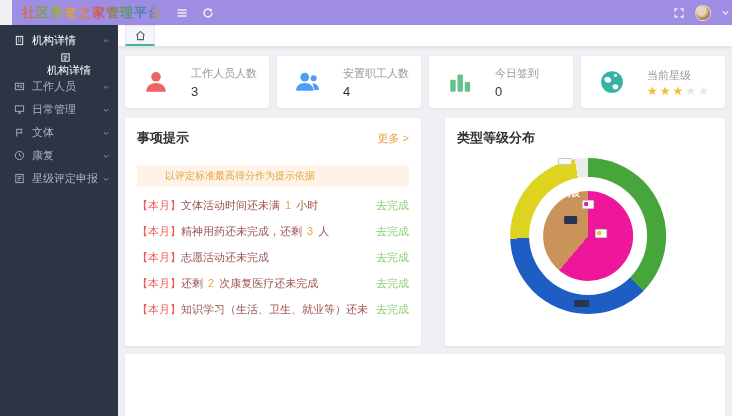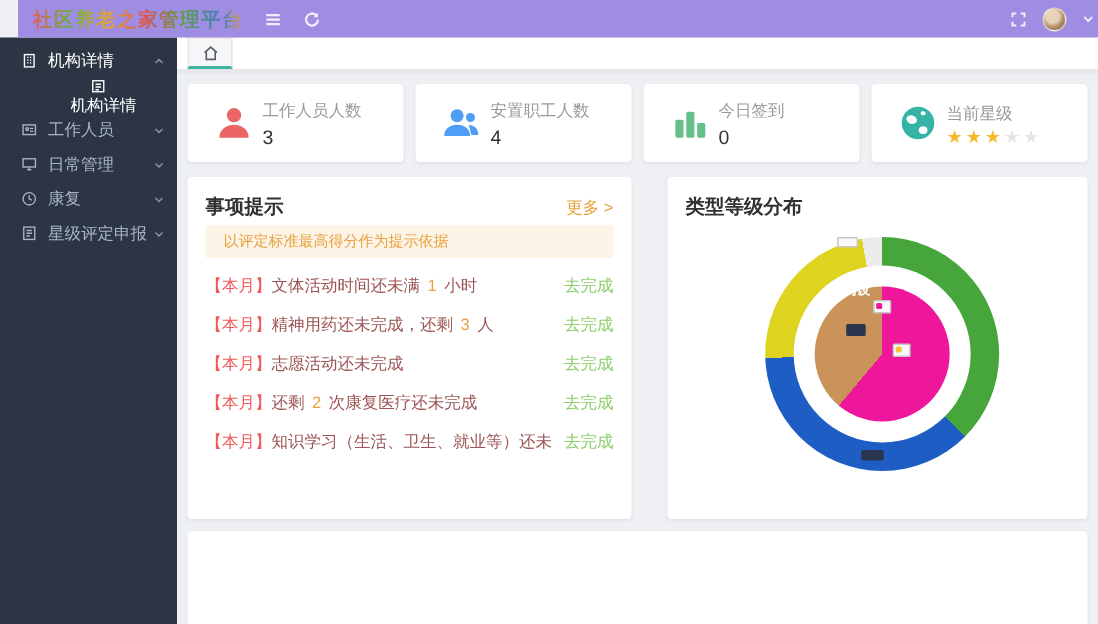--- a/index.html
+++ b/index.html
@@ -30,34 +30,34 @@
   .tabbar { height:22px; background:#fff; border-bottom:1px solid #e4e4e4; box-shadow:0 1px 3px rgba(0,0,0,.08); display:flex; align-items:flex-end; padding-left:7px; position:relative; z-index:10; }
   .tab { width:30px; height:21px; background:#f5f6f8; border:1px solid #e8e8e8; border-bottom:2px solid #40b3a3; display:flex; align-items:center; justify-content:center; cursor:pointer; }
   .tab svg { width:11px; height:11px; color:#5a5e66; }
 
   .content { padding:9px 7px 0 7px; }
 
   
   .cards { display:flex; gap:8px; }
   .card { flex:1 1 0; height:52px; background:#fff; border-radius:3px; box-shadow:0 1px 3px rgba(0,0,0,.06); display:flex; align-items:center; padding-left:18px; }
   .card .cicon { width:26px; height:26px; flex:0 0 auto; }
-  .card .cmeta { margin-left:6px; }
+  .card .cmeta { margin-left:22px; }
   .card .clabel { font-size:11px; color:#97999c; }
   .card .cvalue { font-size:13px; color:#333; margin-top:3px; }
   .stars { margin-top:2px; letter-spacing:2px; font-size:12px; line-height:1; font-family:"DejaVu Sans",sans-serif; }
   .star.filled { color:#f7ba2a; }
   .star.empty { color:#e2e5ea; }
 
   
   .panels { display:flex; gap:24px; margin-top:10px; }
   .panel { flex:1 1 0; height:228px; background:#fff; border-radius:3px; box-shadow:0 1px 3px rgba(0,0,0,.06); padding:11px 12px; position:relative; }
   .panel-head { display:flex; align-items:center; justify-content:space-between; }
   .panel-title { font-size:13px; font-weight:bold; color:#303133; }
   .more-link { font-size:11px; color:#e6a23c; cursor:pointer; }
-  .notice { margin-top:3px; background:#fdf3e6; color:#e6a23c; font-size:10px; padding:4px 6px 4px 12px; border-radius:2px; }
+  .notice { margin-top:18px; background:#fdf3e6; color:#e6a23c; font-size:10px; padding:4px 6px 4px 28px; border-radius:2px; }
   .rem-row { display:flex; align-items:center; justify-content:space-between; margin-top:11px; font-size:11px; }
   .rem-text { color:#9c5454; white-space:nowrap; overflow:hidden; }
   .rem-prefix { color:#f25a5a; }
   .rem-text .num { color:#e6a23c; padding:0 2px; }
   .todo-link { color:#8bce6a; cursor:pointer; flex:0 0 auto; margin-left:8px; }
 
   
   .chart-wrap { position:absolute; left:50%; top:40px; transform:translateX(-48%); width:156px; height:156px; }
   .ring, .ring-mask, .pie { position:absolute; border-radius:50%; }
   .ring { inset:0; }
@@ -123,20 +123,30 @@
     <svg class="chev" viewBox="0 0 24 24" fill="none" stroke="currentColor" stroke-width="3">
         <path d="M5 9l7 7 7-7"></path>
       </svg>
   </div>
   <div class="side-item">
     <svg class="sicon" viewBox="0 0 24 24" fill="none" stroke="currentColor" stroke-width="2">
         <rect x="3" y="4" width="18" height="12"></rect>
         <path d="M9 20h6M12 16v4"></path>
       </svg>
     <span class="slabel">日常管理</span>
+    <svg class="chev" viewBox="0 0 24 24" fill="none" stroke="currentColor" stroke-width="3">
+        <path d="M5 9l7 7 7-7"></path>
+      </svg>
+  </div>
+  <div class="side-item">
+    <svg class="sicon" viewBox="0 0 24 24" fill="none" stroke="currentColor" stroke-width="2">
+        <path d="M6 21V4"></path>
+        <path d="M6 5h12l-3 4 3 4H6"></path>
+      </svg>
+    <span class="slabel">文体</span>
     <svg class="chev" viewBox="0 0 24 24" fill="none" stroke="currentColor" stroke-width="3">
         <path d="M5 9l7 7 7-7"></path>
       </svg>
   </div>
   <div class="side-item">
     <svg class="sicon" viewBox="0 0 24 24" fill="none" stroke="currentColor" stroke-width="2">
         <circle cx="12" cy="12" r="9"></circle>
         <path d="M12 7v5l4 2"></path>
       </svg>
     <span class="slabel">康复</span>

